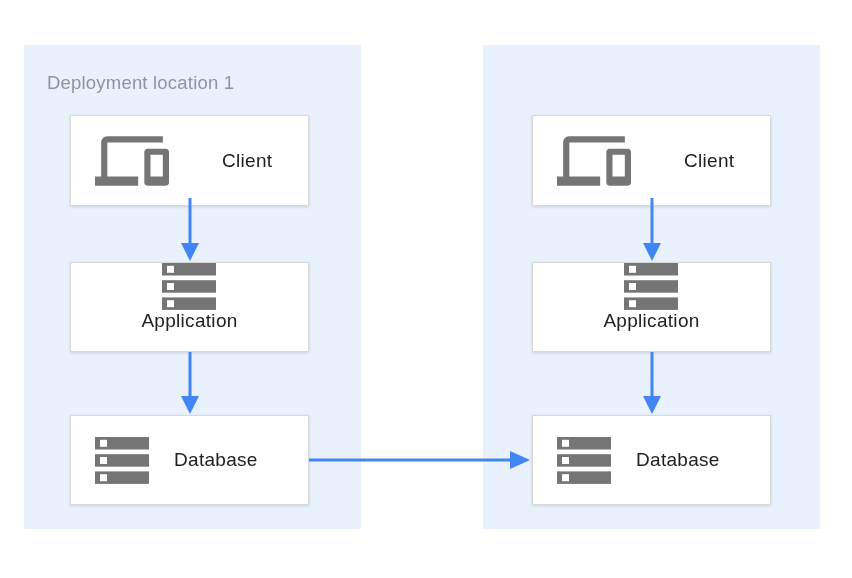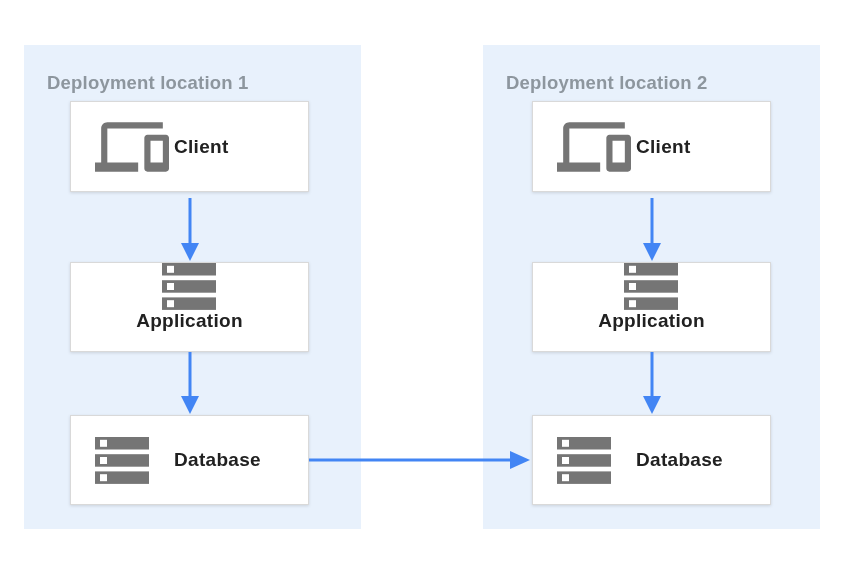--- a/index.html
+++ b/index.html
@@ -1,31 +1,31 @@
 <!DOCTYPE html>
 <html style="--container-fill: #e8f1fc; --node-fill: #ffffff; --node-border: #d9d9d9; --icon-gray: #757575; --label-text: #212121; --title-text: #8d969e; --arrow-blue: #4285f4;"><head>
 <meta charset="utf-8">
 <style>
   html,body{margin:0;padding:0;background:#ffffff;}
   body{font-family:"Liberation Sans",sans-serif;-webkit-font-smoothing:antialiased;}
   .stage{position:relative;width:852px;height:578px;background:#ffffff;overflow:hidden;}
 
-  .zone{position:absolute;top:45px;width:337px;height:484px;background:var(--container-fill,#e8f1fc);font-weight:bold;}
+  .zone{position:absolute;top:45px;width:337px;height:484px;background:var(--container-fill,#e8f1fc);}
   .zone.z1{left:24px;}
   .zone.z2{left:483px;}
 
   .zone-title{position:absolute;top:27px;left:23px;font-size:18.5px;line-height:1.2;
     color:var(--title-text,#8d969e);letter-spacing:.2px;white-space:nowrap;}
 
   .node{position:absolute;width:239px;height:91px;background:var(--node-fill,#ffffff);
     border:1px solid var(--node-border,#d9d9d9);box-sizing:border-box;
     display:flex;align-items:center;box-shadow:0 1px 3px rgba(0,0,0,.13);}
   .z1 .node{left:46px;}
   .z2 .node{left:49px;}
-  .node.row-client{top:56px;}
+  .node.row-client{top:70px;gap:48px;}
   .node.row-application{top:217px;height:90px;flex-direction:column;}
   .node.row-database{top:370px;height:90px;align-items:center;}
 
   .icon-slot{width:103px;padding-left:24px;box-sizing:border-box;display:flex;align-items:center;
     flex:none;color:var(--icon-gray,#757575);}
   .node .label{font-size:19px;color:var(--label-text,#212121);letter-spacing:.3px;white-space:nowrap;}
 
   .srv-hole{fill:#ffffff;}
 
   .arrows{position:absolute;left:0;top:0;width:852px;height:578px;pointer-events:none;}
@@ -72,21 +72,20 @@
             <rect class="srv-hole" x="5" y="20" width="7" height="7"></rect>
           <rect x="0" y="34.4" width="54" height="12.5"></rect>
             <rect class="srv-hole" x="5" y="37.2" width="7" height="7"></rect>
         </svg>
       </span>
       <span class="label">Database</span>
     </div>
   </div>
 
   <div class="zone z2">
-    <div class="zone-title">Deployment location 2</div>
 
     <div class="node row-client">
       <span class="icon-slot">
         <svg width="74" height="74" viewBox="0 0 24 24" fill="currentColor" aria-hidden="true">
           <path d="M4 6h18V4H4c-1.1 0-2 .9-2 2v11H0v3h14v-3H4V6zm19 2h-6c-.55 0-1 .45-1 1v10c0 .55.45 1 1 1h6c.55 0 1-.45 1-1V9c0-.55-.45-1-1-1zm-1 9h-4v-7h4v7z"></path>
         </svg>
       </span>
       <span class="label">Client</span>
     </div>
 

